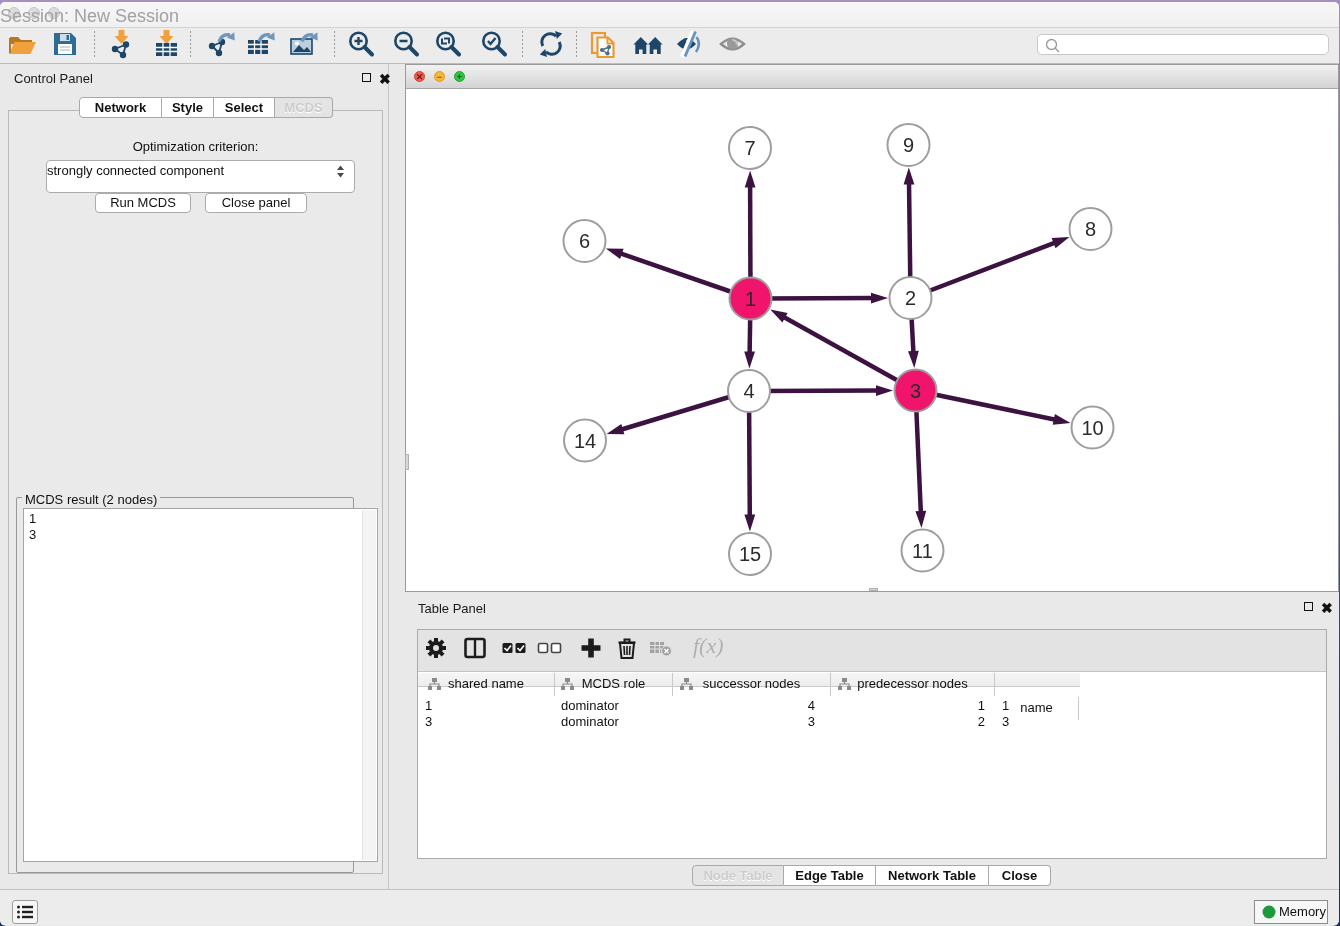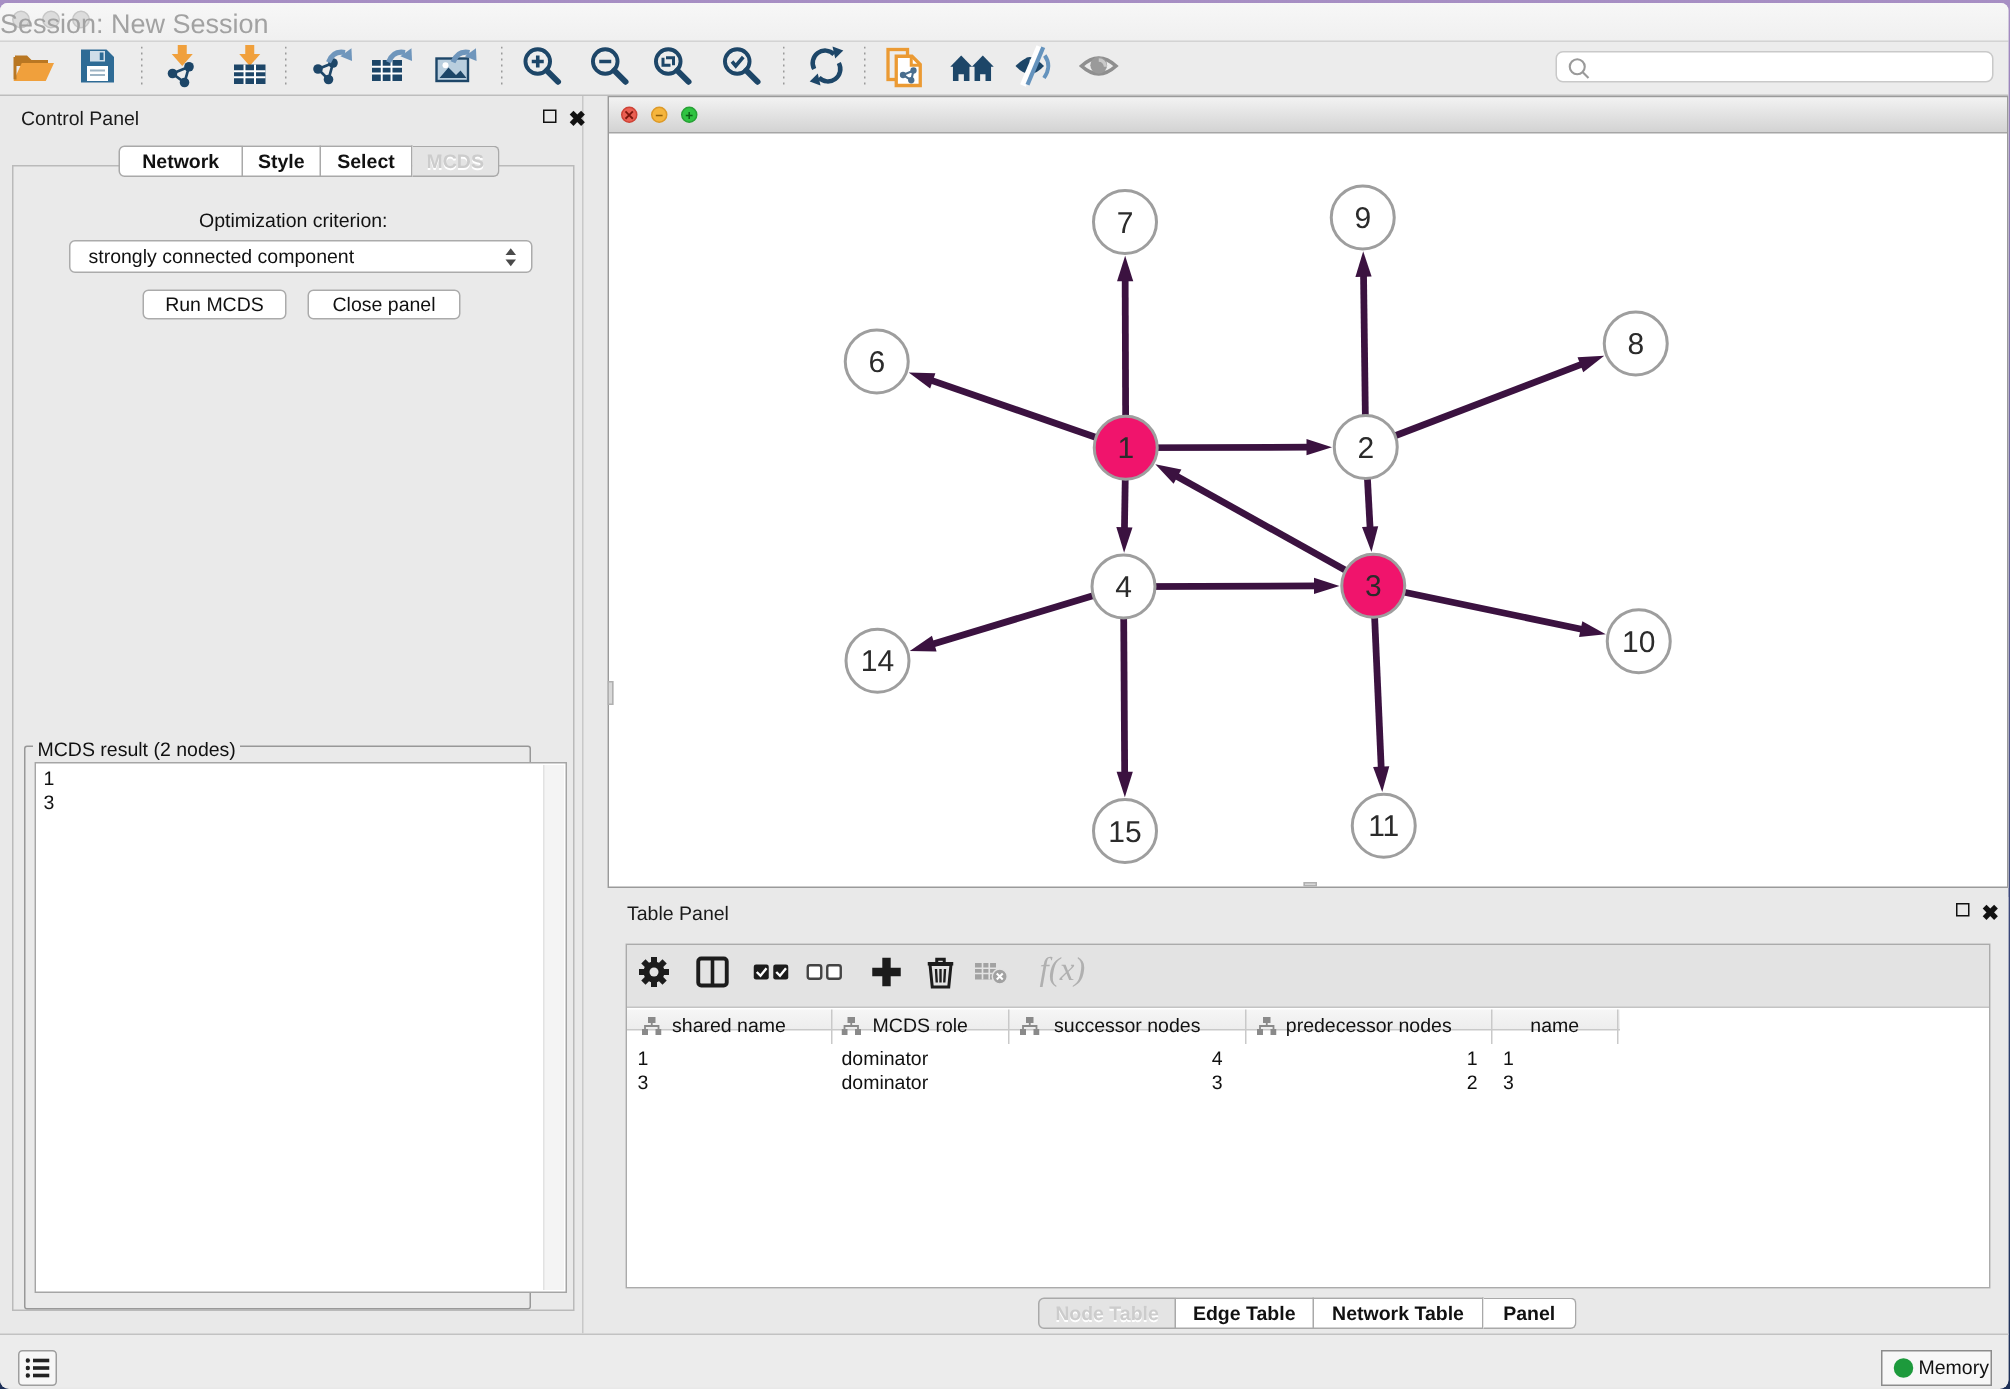--- a/index.html
+++ b/index.html
@@ -20,21 +20,21 @@
 .ptitle { font-size:13px; color:#1a1a1a; }
 .float-ic { position:absolute; width:9px; height:9px; border:1.6px solid #111; }
 .close-ic { position:absolute; font-size:14px; font-weight:bold; color:#111; line-height:10px; }
 .tabs { position:absolute; display:flex; z-index:3; }
 .tab { font-size:13px; font-weight:bold; color:#111; background:#fff; border:1px solid #a9a9a9; border-left:none; padding:0; height:21px; line-height:20px; text-align:center; }
 .tab.first { border-left:1px solid #a9a9a9; border-radius:4px 0 0 4px; }
 .tab.last { border-radius:0 4px 4px 0; }
 .tab.sel { background:#e4e4e4; color:#ccc; text-shadow:0 1px 0 #fff; }
 .tabpane { position:absolute; left:8px; top:46px; width:375px; height:764px; border:1px solid #bababa; background:#eaeaea; }
 .optlabel { position:absolute; top:28px; left:0; width:100%; text-align:center; font-size:13px; color:#111; }
-.dropdown { position:absolute; left:37px; top:49px; width:309px; height:22px; background:#fff; border:1px solid #ababab; border-radius:4px; font-size:13px; color:#111; line-height:20px; padding-left:12px; }
+.dropdown { position:absolute; left:37px; top:49px; width:309px; height:33px; background:#fff; border:1px solid #ababab; border-radius:4px; font-size:13px; color:#111; line-height:20px; }
 .btn { position:absolute; height:20px; background:#fff; border:1px solid #ababab; border-radius:4px; font-size:13px; color:#111; text-align:center; line-height:18px; }
 .groupbox { position:absolute; left:7px; top:386px; width:338px; height:376px; border:1px solid #989898; border-radius:2px; }
 .grouplegend { position:absolute; left:5px; top:-6px; background:#eaeaea; font-size:13px; color:#111; padding:0 3px; }
 .resultbox { position:absolute; left:6px; top:10px; width:355px; height:354px; background:#fff; border:1px solid #a5a5a5; font-size:13px; color:#111; line-height:16px; padding:2px 0 0 5px; }
 .rscroll { position:absolute; right:1px; top:1px; width:14px; height:350px; background:#f4f4f4; border-left:1px solid #e2e2e2; }
 
 .netwin { position:absolute; left:405px; top:62px; width:934px; height:528px; background:#fff; border:1px solid #9a9a9a; }
 .nettitle { position:absolute; left:0; top:0; width:100%; height:24px; background:linear-gradient(#f2f2f2,#d3d3d3); border-bottom:1px solid #a6a6a6; }
 .nettitle .t { position:absolute; width:100%; text-align:center; top:5px; font-size:13px; font-weight:bold; color:#111; }
 .light { position:absolute; top:6px; width:11px; height:11px; border-radius:50%; font-size:9px; font-weight:bold; text-align:center; line-height:11px; }
@@ -346,42 +346,42 @@
               </g>
             </svg>successor nodes</div>
           <div class="thcell" style="left:413px;width:164px;"><svg width="13" height="12" viewBox="0 0 13 12" style="position:absolute;top:5px;left:7px;">
               <g fill="#8a8a8a">
                 <rect x="4" y="0" width="5" height="4"></rect>
                 <rect x="0" y="8" width="4" height="4"></rect>
                 <rect x="9" y="8" width="4" height="4"></rect>
                 <path d="M6.5,4 v2 M2,8 v-2 h9 v2" stroke="#8a8a8a" stroke-width="1.2" fill="none"></path>
               </g>
             </svg>predecessor nodes</div>
-          <div class="thcell" style="left:577px;width:84px;">name</div>
+          <div class="thcell" style="left:577px;width:84px;margin-top:24px;">name</div>
         </div>
       <div class="trow" style="top:68px;">
           <span style="position:absolute;left:7px;">1</span>
           <span style="position:absolute;left:143px;">dominator</span>
           <span style="position:absolute;left:375px;width:22px;text-align:right;">4</span>
           <span style="position:absolute;left:545px;width:22px;text-align:right;">1</span>
           <span style="position:absolute;left:584px;">1</span>
         </div>
       <div class="trow" style="top:84px;">
           <span style="position:absolute;left:7px;">3</span>
           <span style="position:absolute;left:143px;">dominator</span>
           <span style="position:absolute;left:375px;width:22px;text-align:right;">3</span>
           <span style="position:absolute;left:545px;width:22px;text-align:right;">2</span>
           <span style="position:absolute;left:584px;">3</span>
         </div>
     </div>
     <div class="btabs" style="left:287px;">
       <div class="tab first sel" style="width:92px;">Node Table</div>
       <div class="tab" style="width:92px;">Edge Table</div>
       <div class="tab" style="width:113px;">Network Table</div>
-      <div class="tab last" style="width:62px;">Panel</div>
+      <div class="tab last" style="width:62px;">Close</div>
     </div>
   </div>
   <div class="statusbar">
     <div class="listbtn">
         <svg width="16" height="14" viewBox="0 0 16 14" style="position:absolute;left:4px;top:4px;">
           <g fill="#222">
             <circle cx="1.5" cy="2" r="1.5"></circle>
             <circle cx="1.5" cy="7" r="1.5"></circle>
             <circle cx="1.5" cy="12" r="1.5"></circle>
             <rect x="5" y="0.8" width="11" height="2.4"></rect>

